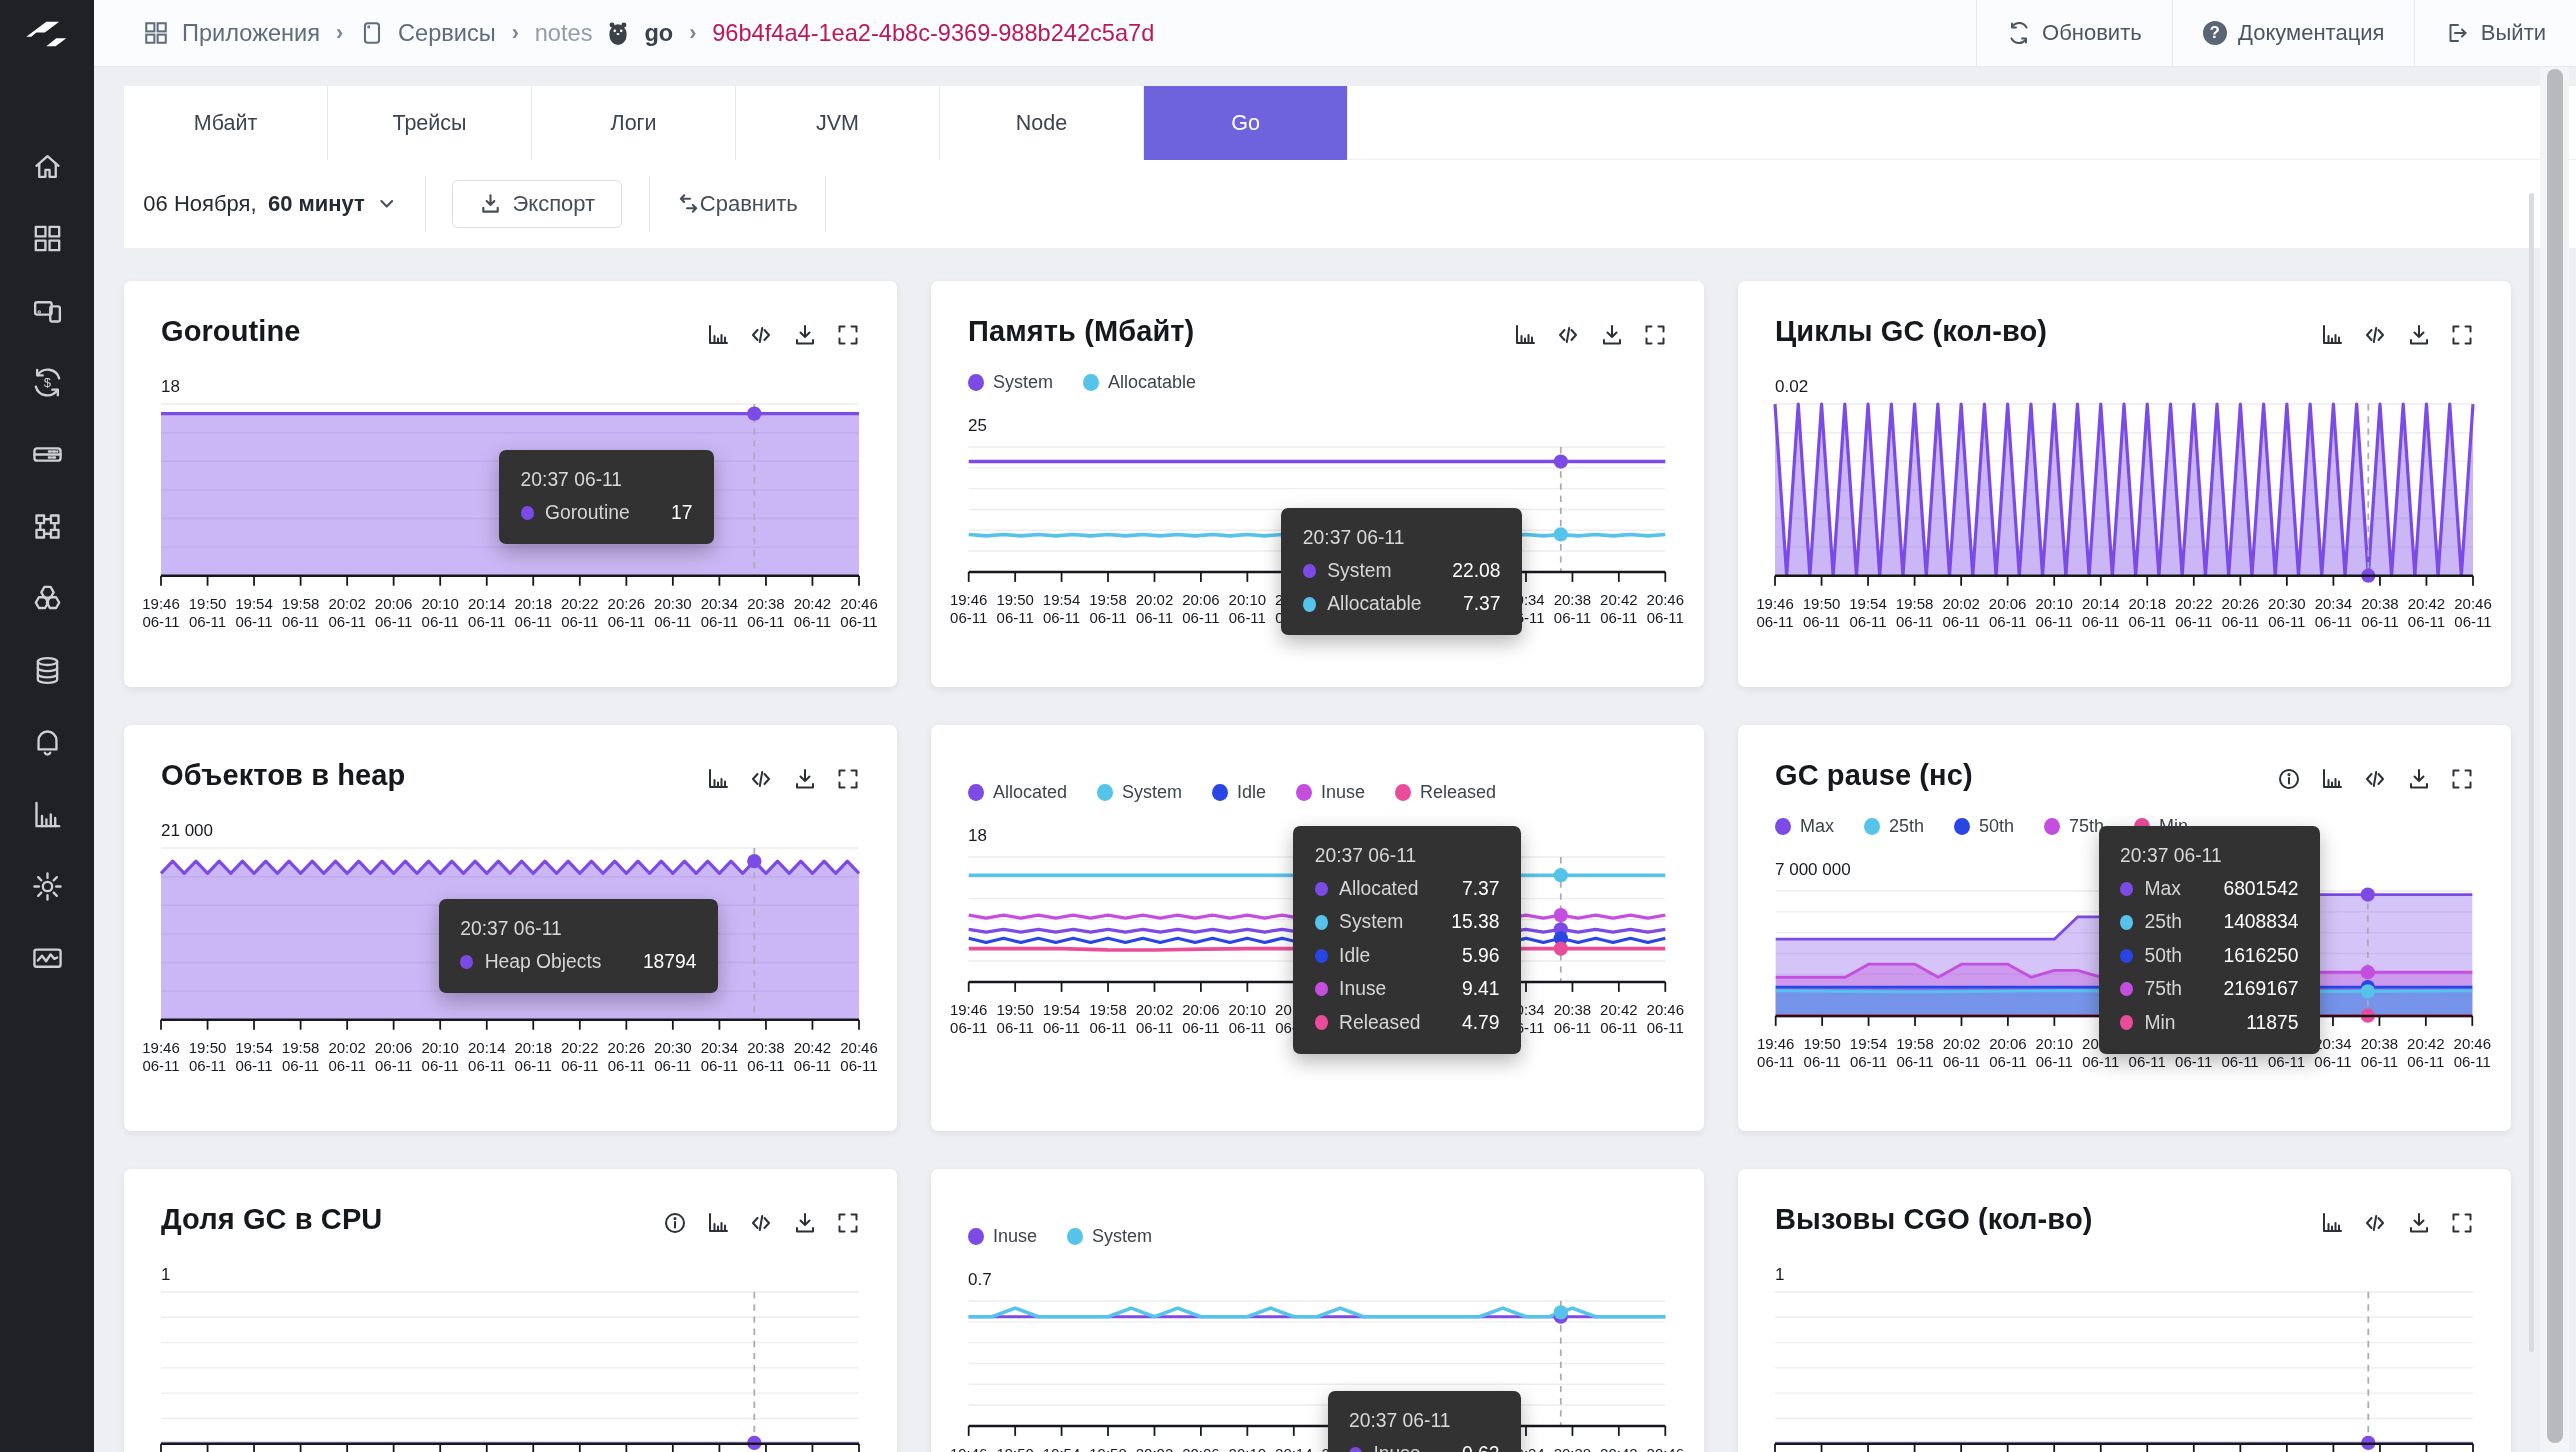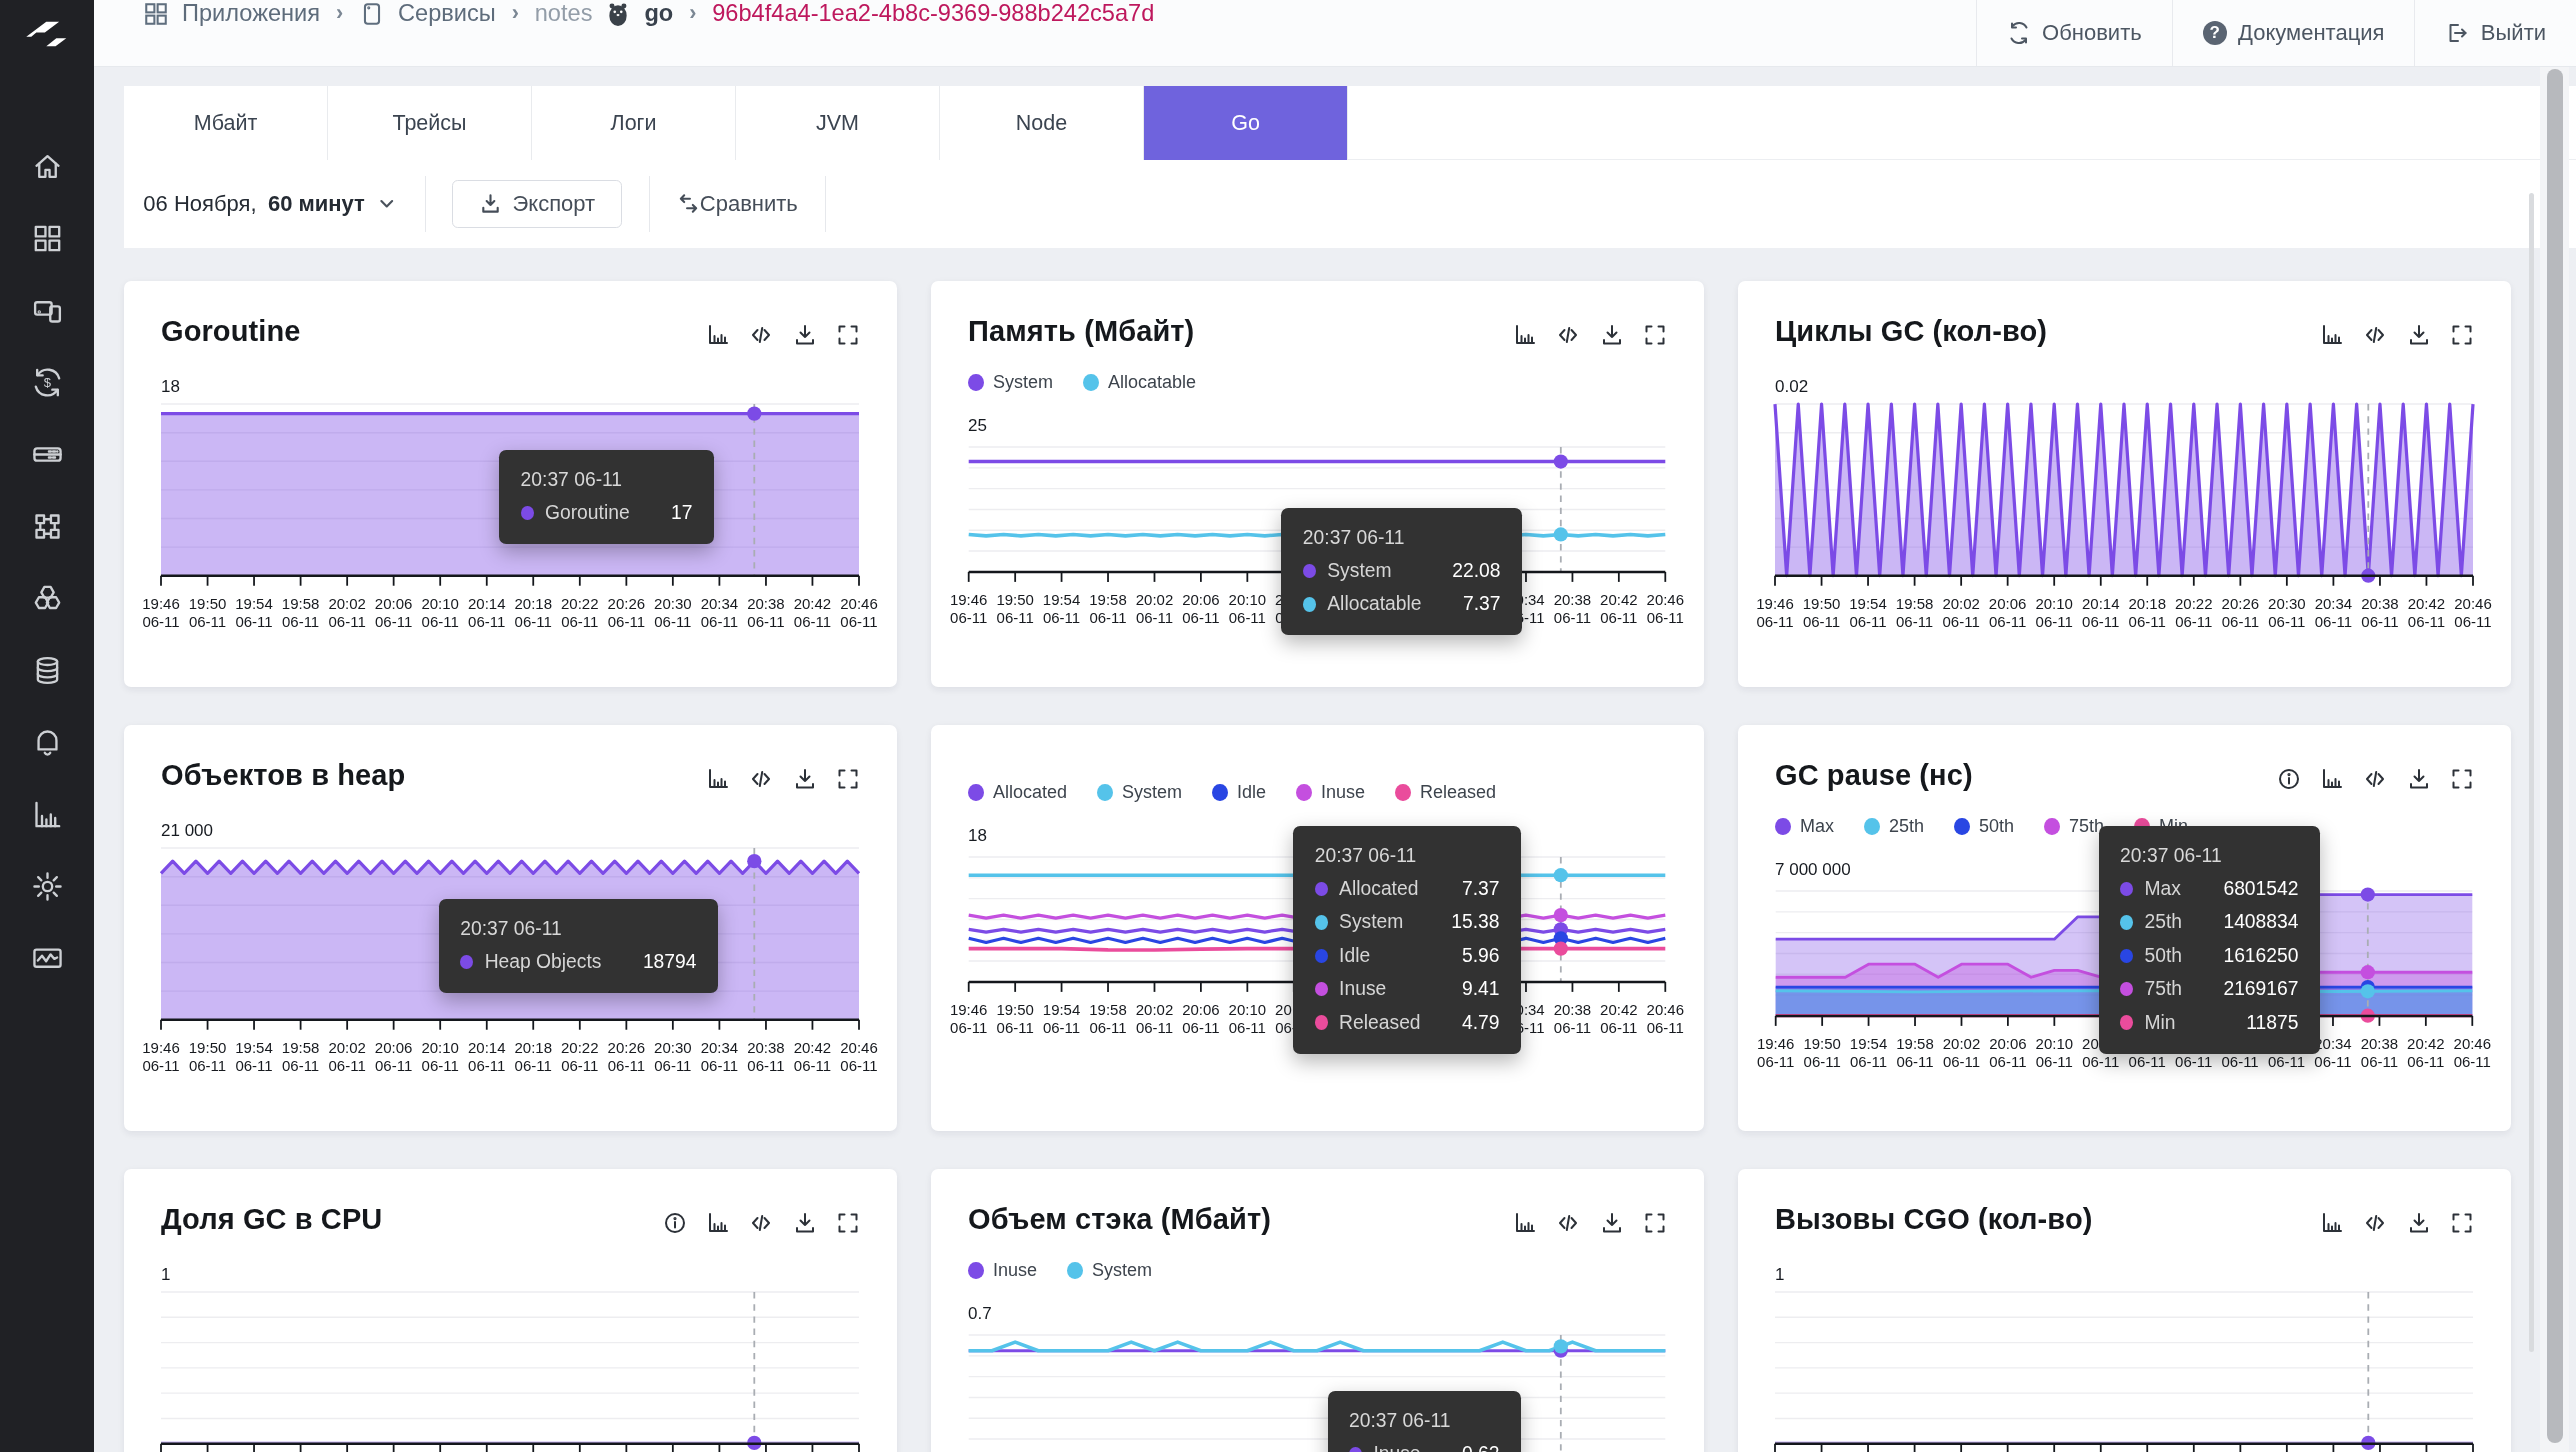--- a/index.html
+++ b/index.html
@@ -8,21 +8,21 @@
   svg{font-family:inherit;}
 
   
   .sidebar{position:absolute;left:0;top:0;width:94px;height:1453px;background:#202125;z-index:20;}
   .logo{position:absolute;top:14.3px;left:22px;width:50px;height:40px;}
   .snav{position:absolute;top:150px;left:0;width:94px;display:flex;flex-direction:column;align-items:center;gap:39px;}
   .snav svg{width:33px;height:33px;stroke:#cdd0d4;stroke-width:1.7;fill:none;stroke-linecap:round;stroke-linejoin:round;}
 
   
   .topbar{position:absolute;left:94px;top:0;width:2482px;height:67px;background:#fbfcfd;
-    border-bottom:0.7px solid #e6e9ed;display:flex;align-items:flex-start;z-index:10;}
+    border-bottom:0.7px solid #e6e9ed;display:flex;align-items:center;z-index:10;}
   .crumbs{display:flex;align-items:center;gap:13px;padding-left:49px;font-size:23.6px;color:#5e6c7b;}
   .crumbs svg{width:26px;height:26px;}
   .crumb-sep{color:#7b8794;font-weight:bold;font-size:21.5px;padding:0 2.9px;}
   .crumb-muted{color:#939da8;}
   .crumb-go{color:#39424d;font-weight:bold;}
   .crumb-uuid{color:#be185d;}
   .top-actions{margin-left:auto;display:flex;height:100%;}
   .top-btn{display:flex;align-items:center;gap:11.4px;padding:0 30px;border-left:0.7px solid #e8eaee;
     font-size:22px;color:#4c5662;cursor:pointer;}
   .top-btn svg{width:24px;height:24px;stroke:#4c5662;stroke-width:2;fill:none;stroke-linecap:round;stroke-linejoin:round;}
@@ -953,39 +953,20 @@
           <text x="910.9" y="258" text-anchor="middle" font-size="21" fill="#171a1f">20:42</text>
           <text x="910.9" y="284" text-anchor="middle" font-size="21" fill="#171a1f">06-11</text>
           <line x1="976.0" x2="976.0" y1="212" y2="226" stroke="#14171c" stroke-width="2.5"></line>
           <text x="976.0" y="258" text-anchor="middle" font-size="21" fill="#171a1f">20:46</text>
           <text x="976.0" y="284" text-anchor="middle" font-size="21" fill="#171a1f">06-11</text>
         </svg>
       </div>
   </section>
 
   <section class="card h3 has-legend">
-    <div class="card-head">
-        <h3 class="card-title">Объем стэка (Мбайт)</h3>
-      <div class="tools">
-        <svg viewBox="0 0 24 24">
-            <path d="M4 3v17M4 20h17"></path>
-            <path d="M8.5 20v-7M12 20v-4.5M15.5 20v-8M19 20v-5.5"></path>
-          </svg>
-        <svg viewBox="0 0 24 24">
-            <path d="M8.5 7 4 12l4.5 5M15.5 7 20 12l-4.5 5"></path>
-            <path d="M13.2 5l-2.4 14"></path>
-          </svg>
-        <svg viewBox="0 0 24 24">
-            <path d="M12 3v11M7.5 9.5 12 14l4.5-4.5M4 17v3.5h16V17"></path>
-          </svg>
-        <svg viewBox="0 0 24 24">
-            <path d="M3.5 8.5v-5h5M15.5 3.5h5v5M20.5 15.5v5h-5M8.5 20.5h-5v-5"></path>
-          </svg>
-      </div>
-      </div>
     <div class="legend">
         <span class="li"><span class="ld" style="background: rgb(124, 75, 230);"></span>Inuse</span>
         <span class="li"><span class="ld" style="background: rgb(85, 195, 234);"></span>System</span>
       </div>
     <div class="ylabel">0.7</div>
     <div class="plot p175">
         <svg width="698" height="182" style="overflow:visible;display:block" viewBox="0 0 976 255">
           <line x1="0" x2="976" y1="0.0" y2="0.0" stroke="#ededf0" stroke-width="2"></line>
           <line x1="0" x2="976" y1="29.2" y2="29.2" stroke="#ededf0" stroke-width="2"></line>
           <line x1="0" x2="976" y1="58.3" y2="58.3" stroke="#ededf0" stroke-width="2"></line>

